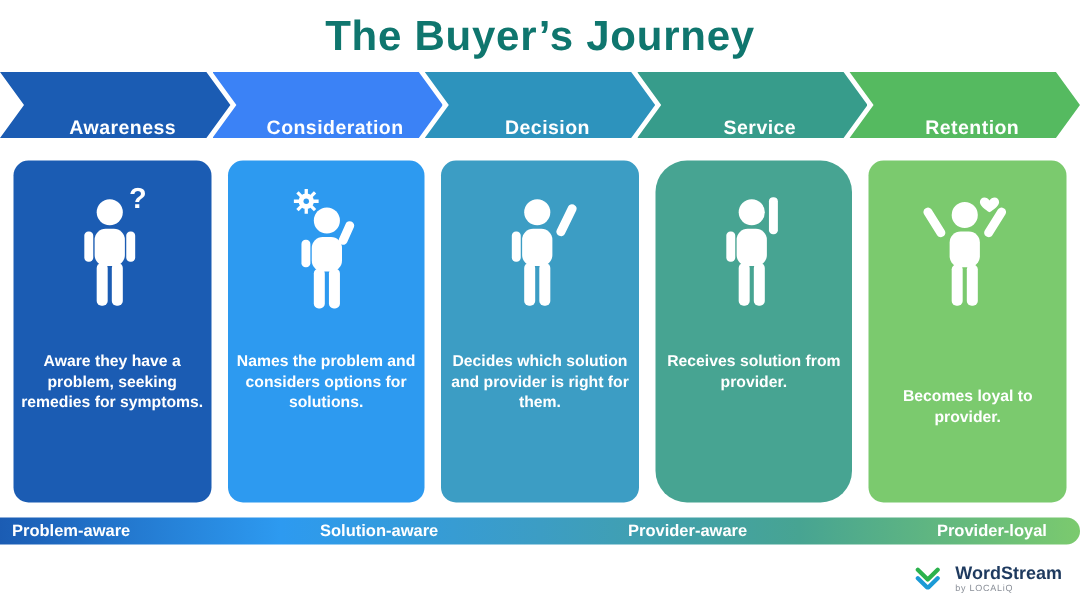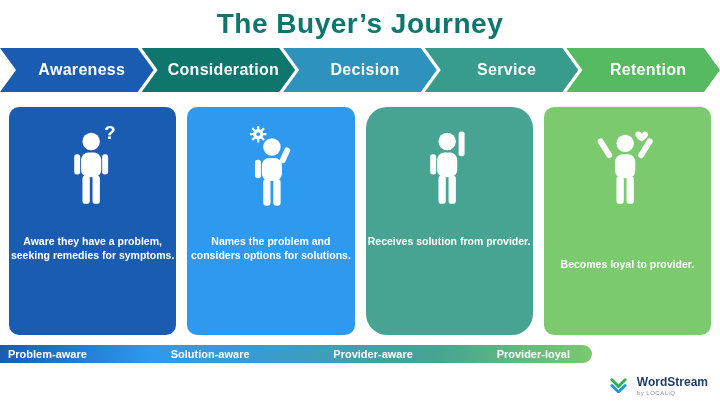--- a/index.html
+++ b/index.html
@@ -26,32 +26,32 @@
   .arrows {
     display: flex;
     margin-top: 8px;
     height: 44px;
     width: 720px;
   }
   .arrow {
     flex: 1 1 0;
     position: relative;
     display: flex;
-    align-items: center;
+    align-items: flex-end;
     justify-content: center;
     color: #fff;
     font-weight: bold;
-    font-size: 16px;
+    font-size: 13px;
     letter-spacing: 0.3px;
     clip-path: polygon(0% 0%, calc(100% - 16px) 0%, 100% 50%, calc(100% - 16px) 100%, 0% 100%, 16px 50%);
     padding-left: 10px;
   }
   .arrow + .arrow { margin-left: -12px; }
   .a0 { background: #1b5cb3; z-index: 5; }
-  .a1 { background: #0f766e; z-index: 4; }
+  .a1 { background: #3b82f6; z-index: 4; }
   .a2 { background: #2d93bd; z-index: 3; }
   .a3 { background: #379c8b; z-index: 2; }
   .a4 { background: #55ba60; z-index: 1; }
 
   
   .cards {
     display: flex;
     gap: 11px;
     padding: 0 9px;
     margin-top: 15px;
@@ -78,21 +78,21 @@
     font-size: 10.5px;
     font-weight: bold;
     line-height: 1.3;
   }
 
   
   .footer-bar {
     margin-top: 10px;
     margin-left: 0;
     height: 18px;
-    width: 592px;
+    width: 720px;
     background: linear-gradient(90deg, #1b5cb3 0%, #2d9af0 26%, #3c9dc4 50%, #47a492 74%, #7bca6e 100%);
     border-radius: 0 9px 9px 0;
     display: flex;
     align-items: center;
     justify-content: space-between;
     padding: 0 22px 0 8px;
   }
   .footer-bar span {
     color: #fff;
     font-weight: bold;
@@ -169,20 +169,33 @@
           <rect x="22" y="36" width="22" height="25" rx="8"></rect>
           <rect x="14.5" y="38" width="6.5" height="20" rx="3"></rect>
           <rect x="44" y="24" width="6.5" height="18" rx="3" transform="rotate(24 47 33)"></rect>
           <rect x="23.5" y="59" width="8" height="29" rx="3.5"></rect>
           <rect x="34.5" y="59" width="8" height="29" rx="3.5"></rect>
         </g>
       </svg>
       <p class="desc">Names the problem and considers options for solutions.</p>
     </div>
 
+    <div class="card c2">
+      <svg class="icon" viewBox="0 0 64 96">
+        <g fill="#ffffff">
+          <circle cx="30" cy="18" r="9.5"></circle>
+          <rect x="19" y="30" width="22" height="27" rx="8"></rect>
+          <rect x="11.5" y="32" width="6.5" height="22" rx="3"></rect>
+          <rect x="43" y="10" width="6.5" height="25" rx="3" transform="rotate(26 46 34)"></rect>
+          <rect x="20.5" y="55" width="8" height="31" rx="3.5"></rect>
+          <rect x="31.5" y="55" width="8" height="31" rx="3.5"></rect>
+        </g>
+      </svg>
+      <p class="desc">Decides which solution and provider is right for them.</p>
+    </div>
 
     <div class="card c3">
       <svg class="icon" viewBox="0 0 64 96">
         <g fill="#ffffff">
           <circle cx="30" cy="18" r="9.5"></circle>
           <rect x="19" y="30" width="22" height="27" rx="8"></rect>
           <rect x="11.5" y="32" width="6.5" height="22" rx="3"></rect>
           <rect x="42.5" y="7" width="6.5" height="27" rx="3"></rect>
           <rect x="20.5" y="55" width="8" height="31" rx="3.5"></rect>
           <rect x="31.5" y="55" width="8" height="31" rx="3.5"></rect>

